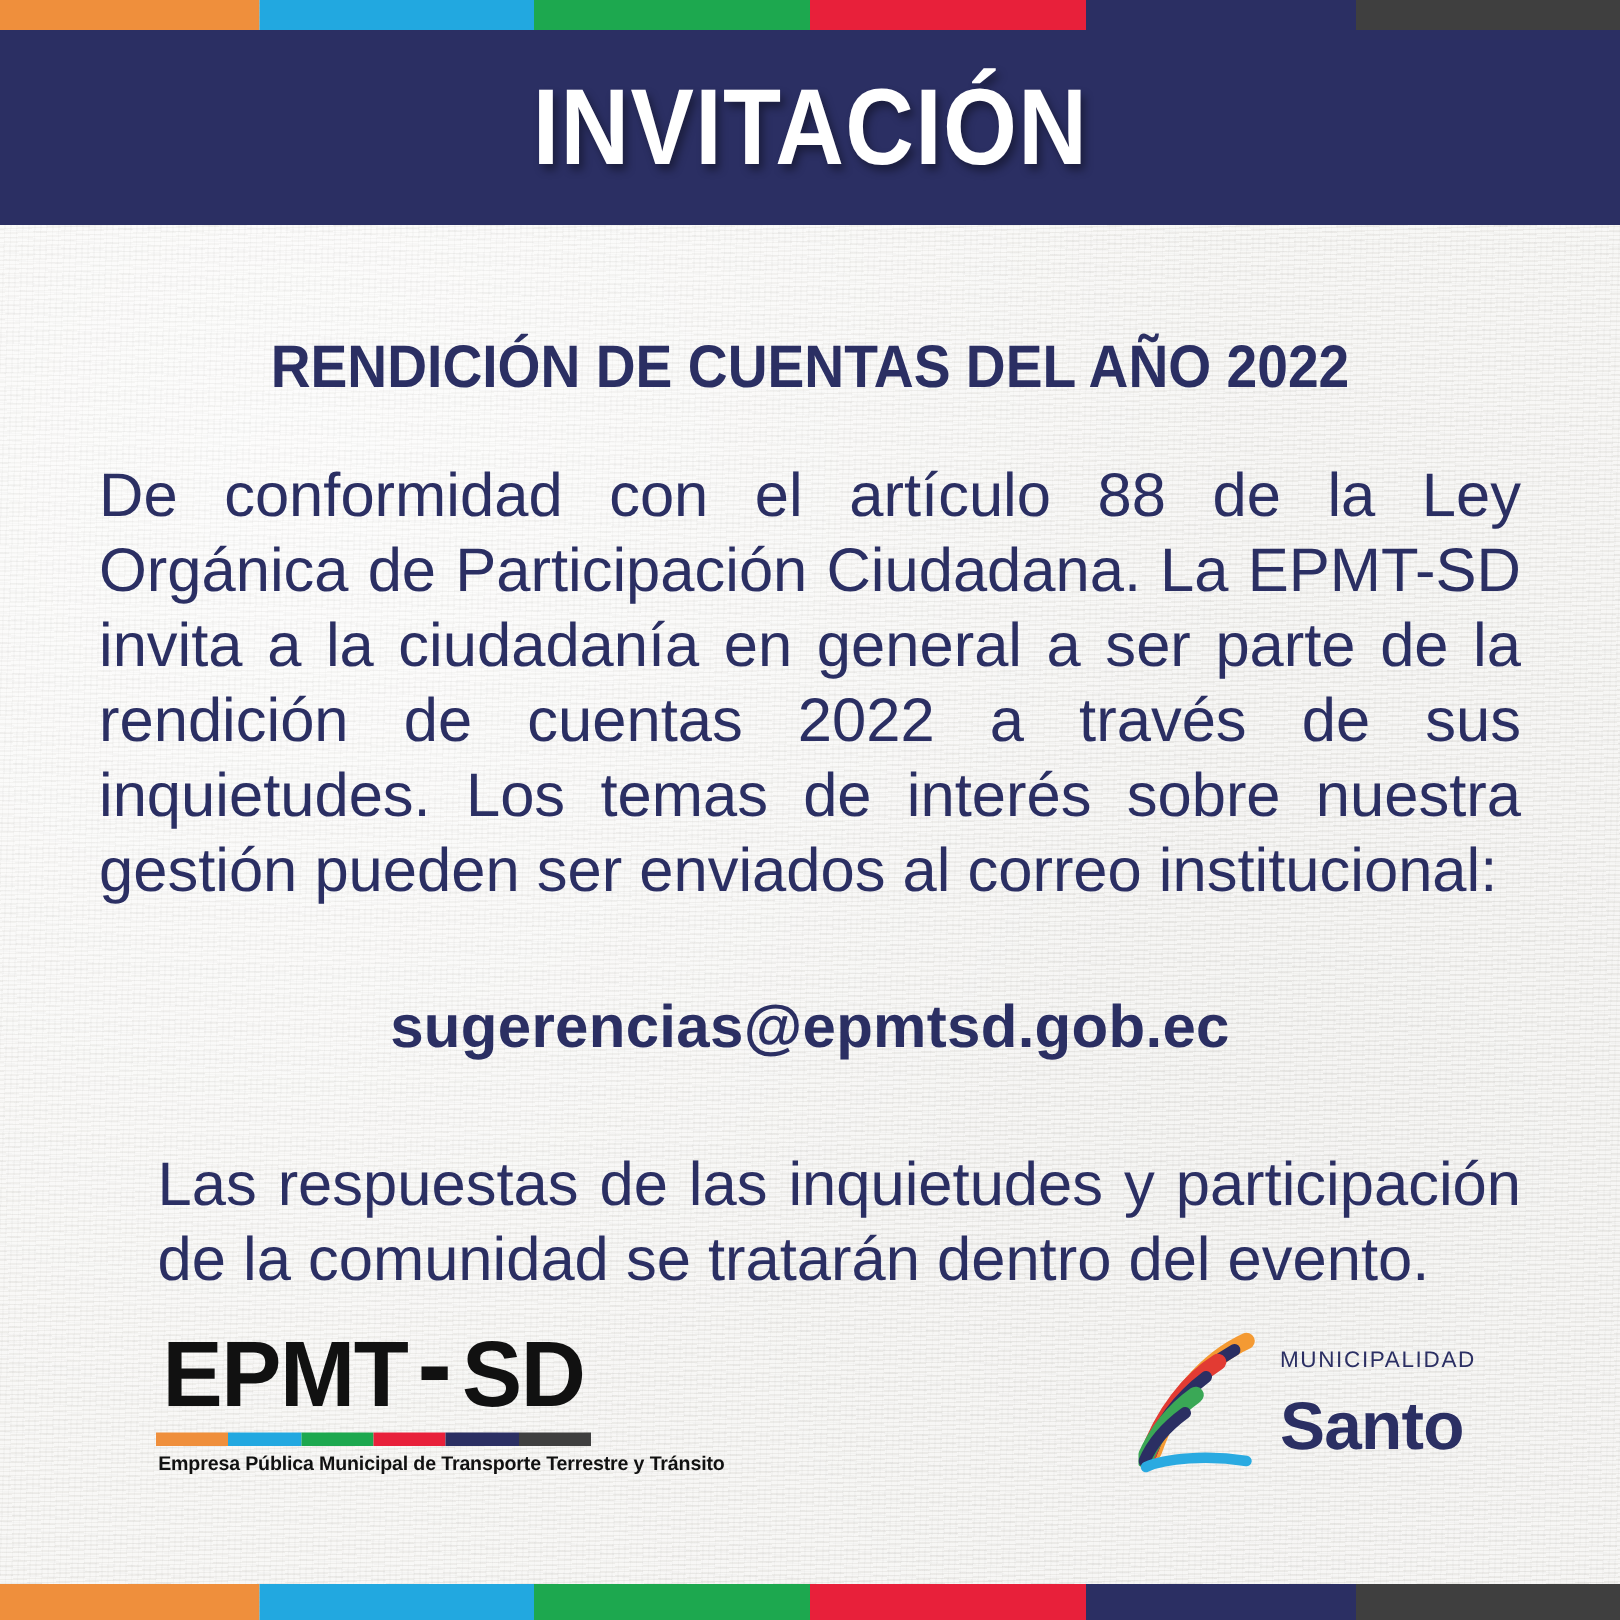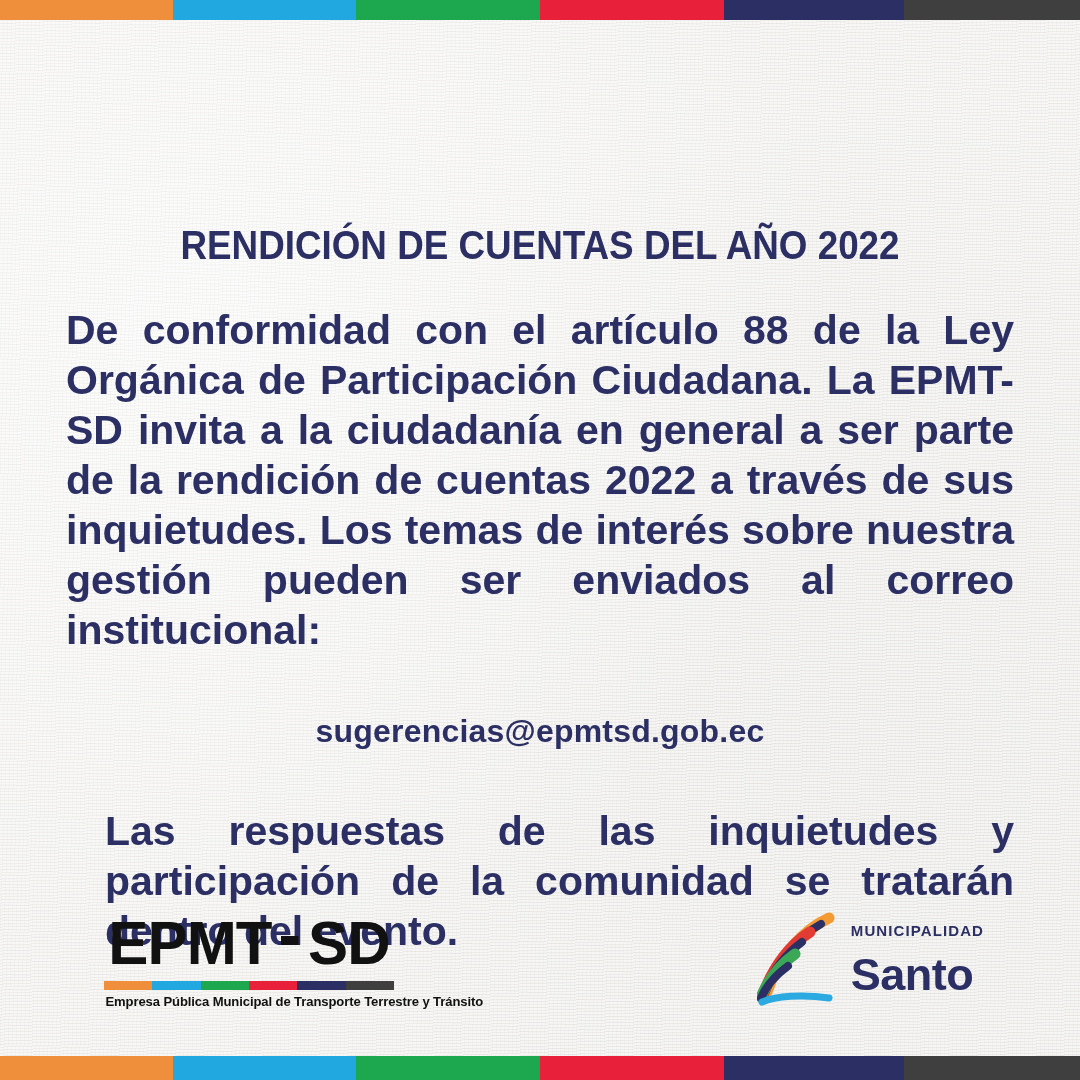--- a/index.html
+++ b/index.html
@@ -85,54 +85,54 @@
     transform: scaleX(0.92);
     line-height: 1.1;
     white-space: nowrap;
   }
 
   .body-paragraph {
     margin: 0;
     padding-top: 38px;
     color: #2b2f63;
     font-size: 41px;
-    font-weight: 700;
+    font-weight: 400;
     line-height: 1.22;
     text-align: justify;
     text-justify: inter-word;
   }
   .body-paragraph.last {
     padding-top: 0;
     margin-left: 39px;
   }
 
   .email-line {
     margin: 0;
     padding-top: 58px;
     text-align: center;
     color: #2b2f63;
-    font-size: 32px;
+    font-size: 40px;
     font-weight: 700;
     letter-spacing: 0.2px;
   }
 
   .closing-block {
     margin: 0;
     padding-top: 56px;
   }
 
   
   .logo-row {
     position: absolute;
     left: 0;
     bottom: 24px;
     width: 100%;
     height: 170px;
     display: flex;
-    align-items: center;
+    align-items: flex-start;
     justify-content: space-between;
     padding: 0 96px 22px 104px;
     z-index: 3;
   }
 
   
   .epmt-logo { width: 290px; }
   .epmt-wordmark {
     display: flex;
     align-items: center;
@@ -173,21 +173,21 @@
   .sd-logo {
     display: flex;
     align-items: center;
     gap: 8px;
   }
   .sd-mark { flex: none; }
   .sd-text { line-height: 1; }
   .sd-municipalidad {
     color: #2b2f63;
     font-size: 15px;
-    font-weight: 700;
+    font-weight: 400;
     letter-spacing: 1.1px;
     margin-bottom: 16px;
   }
   .sd-name {
     color: #2b2f63;
     font-size: 45px;
     font-weight: 700;
     letter-spacing: -0.5px;
     line-height: 0.94;
   }
@@ -199,20 +199,23 @@
 
   <div class="stripe-bar top">
     <div class="stripe-seg" style="width:16.0%;background:#ef8f3c;"></div>
     <div class="stripe-seg" style="width:17.0%;background:#22a8e0;"></div>
     <div class="stripe-seg" style="width:17.0%;background:#1da84f;"></div>
     <div class="stripe-seg" style="width:17.0%;background:#e8203a;"></div>
     <div class="stripe-seg" style="width:16.7%;background:#2b2f63;"></div>
     <div class="stripe-seg" style="width:16.3%;background:#3f3f3f;"></div>
   </div>
 
+  <div class="header-band">
+    <h1 class="header-title">INVITACIÓN</h1>
+  </div>
 
   <div class="content">
     <h2 class="subtitle">RENDICIÓN DE CUENTAS DEL AÑO 2022</h2>
 
     <p class="body-paragraph">De conformidad con el artículo 88 de la Ley Orgánica de Participación Ciudadana. La EPMT-SD invita a la ciudadanía en general a ser parte de la rendición de cuentas 2022 a través de sus inquietudes. Los temas de interés sobre nuestra gestión pueden ser enviados al correo institucional:</p>
 
     <p class="email-line">sugerencias@epmtsd.gob.ec</p>
 
     <div class="closing-block">
       <p class="body-paragraph last">Las respuestas de las inquietudes y participación de la comunidad se tratarán dentro del evento.</p>

